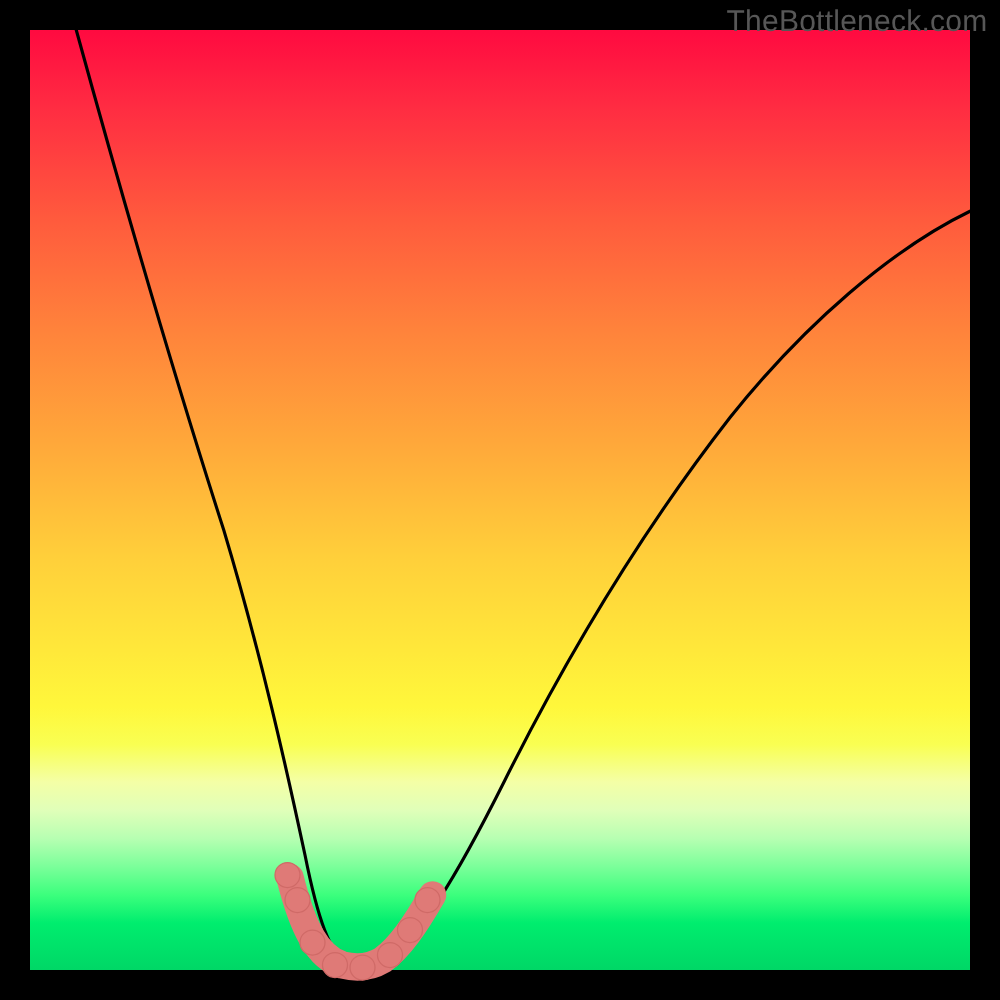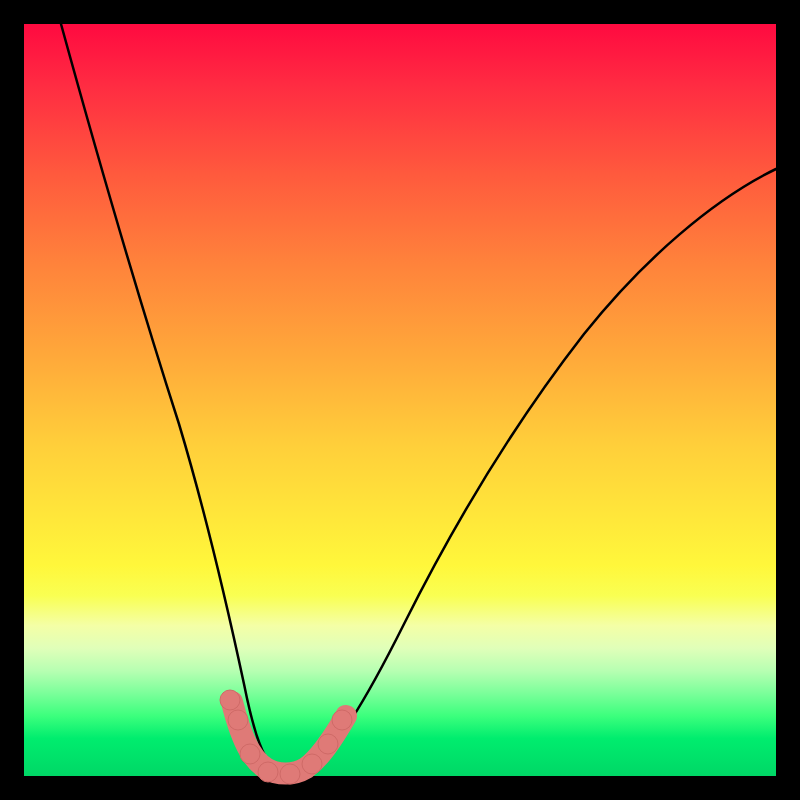--- a/index.html
+++ b/index.html
@@ -102,13 +102,14 @@
         <circle class="marker" cx="226" cy="730" r="10"></circle>
         <circle class="marker" cx="244" cy="748" r="10"></circle>
         <circle class="marker" cx="266" cy="750" r="10"></circle>
         <circle class="marker" cx="288" cy="740" r="10"></circle>
         <circle class="marker" cx="304" cy="720" r="10"></circle>
         <circle class="marker" cx="318" cy="696" r="10"></circle>
       </g>
     </svg>
 
   </div>
+  <div class="watermark">TheBottleneck.com</div>
 </div>
 
 </body></html>

